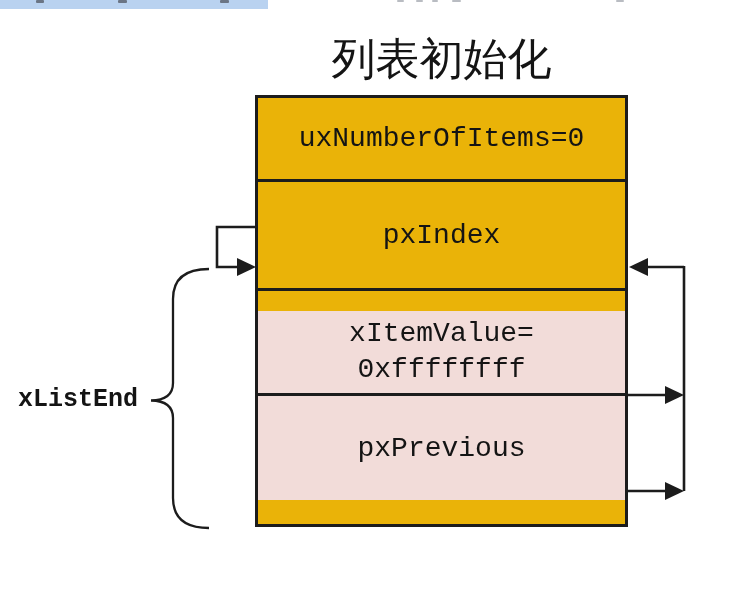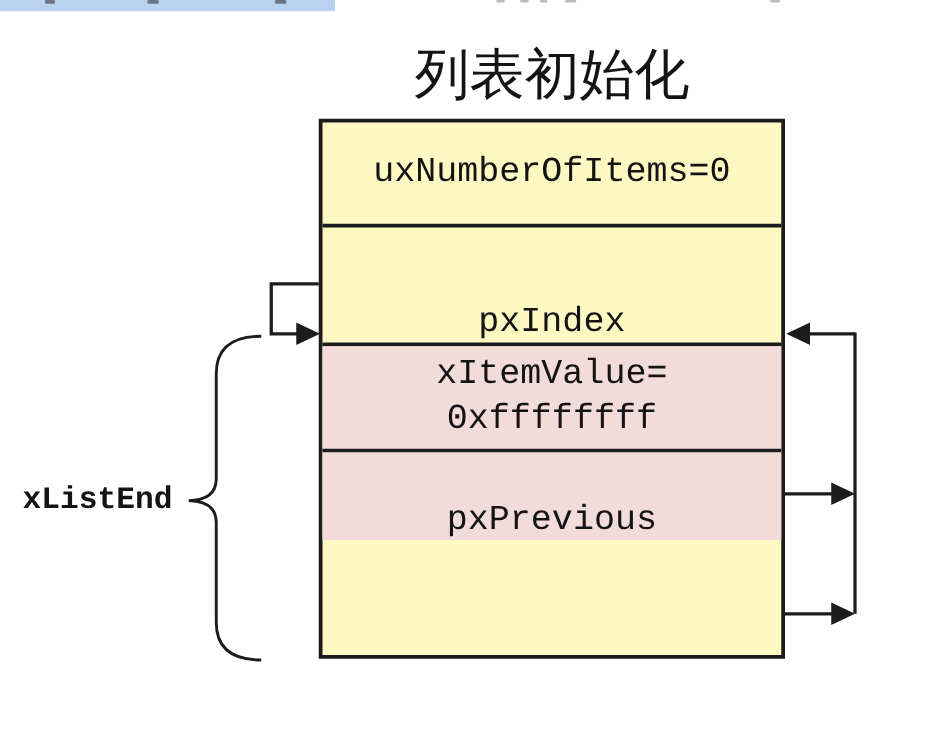--- a/index.html
+++ b/index.html
@@ -16,34 +16,34 @@
     position:absolute;left:255px;top:34px;width:373px;height:52px;line-height:52px;
     text-align:center;font-size:44px;white-space:pre;
   }
   .fig-caption{
     position:absolute;left:85px;top:540px;width:600px;height:52px;line-height:52px;
     text-align:center;font-size:37px;white-space:pre;
   }
   
   .listbox{
     position:absolute;left:255px;top:95px;width:373px;height:432px;
-    border:3px solid #1c1c1c;box-sizing:border-box;background:#fef9c3;
+    border:3px solid #1c1c1c;box-sizing:border-box;background:#eab308;
   }
   .lrow{
     box-sizing:border-box;width:100%;display:flex;flex-direction:column;
     align-items:center;justify-content:center;
     font-family:"Liberation Mono", monospace;font-size:28px;color:#141414;
     border-bottom:3px solid #1c1c1c;
   }
   .lrow:last-child{border-bottom:none;}
   .lrow.h1{height:84px;}
-  .lrow.h2{height:95px;justify-content:flex-end;}
-  .lrow.h3{height:85px;line-height:36px;}
+  .lrow.h2{height:109px;}
+  .lrow.h3{height:85px;line-height:36px;margin-top:20px;}
   .lrow.h4{height:86px;}
-  .lrow.h5{height:70px;justify-content:flex-end;}
+  .lrow.h5{height:104px;}
   .lrow.pink{background:#f2dcd9;}
   
   .brace-label{
     position:absolute;left:18px;top:386px;width:130px;height:28px;line-height:28px;
     font-family:"Liberation Mono", monospace;font-size:25px;text-align:left;white-space:pre;font-weight:bold;
   }
   
   .overlay{position:absolute;left:0;top:0;pointer-events:none;}
 </style>
 </head>

